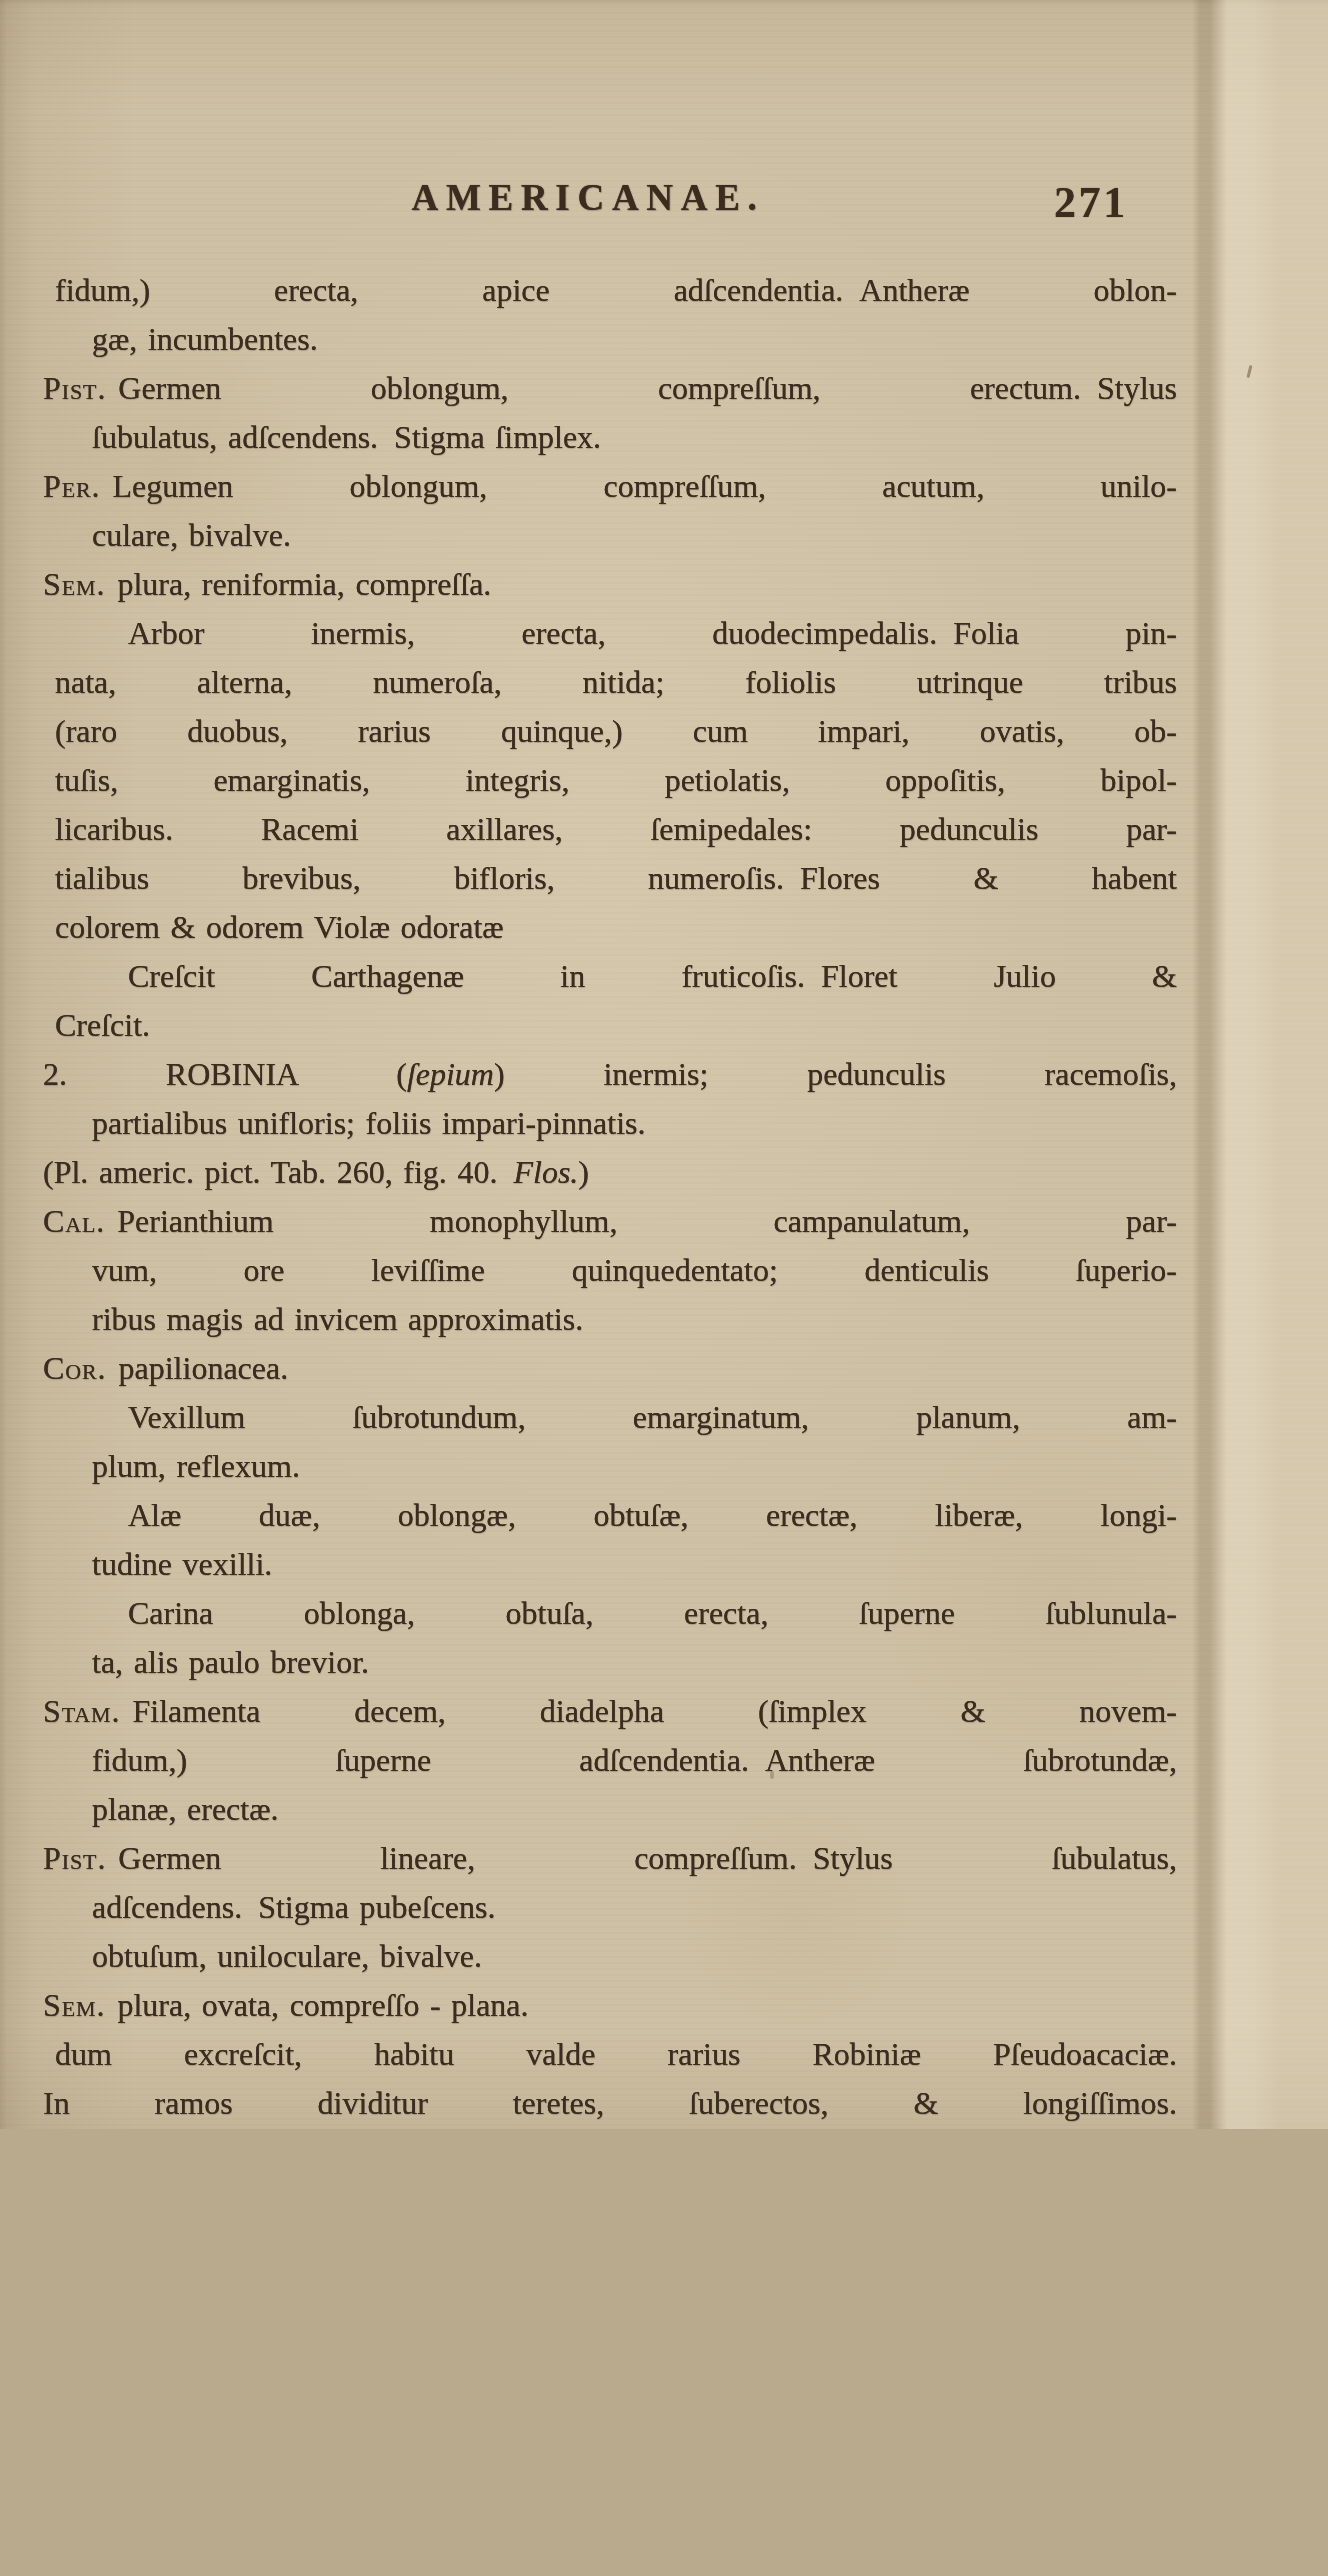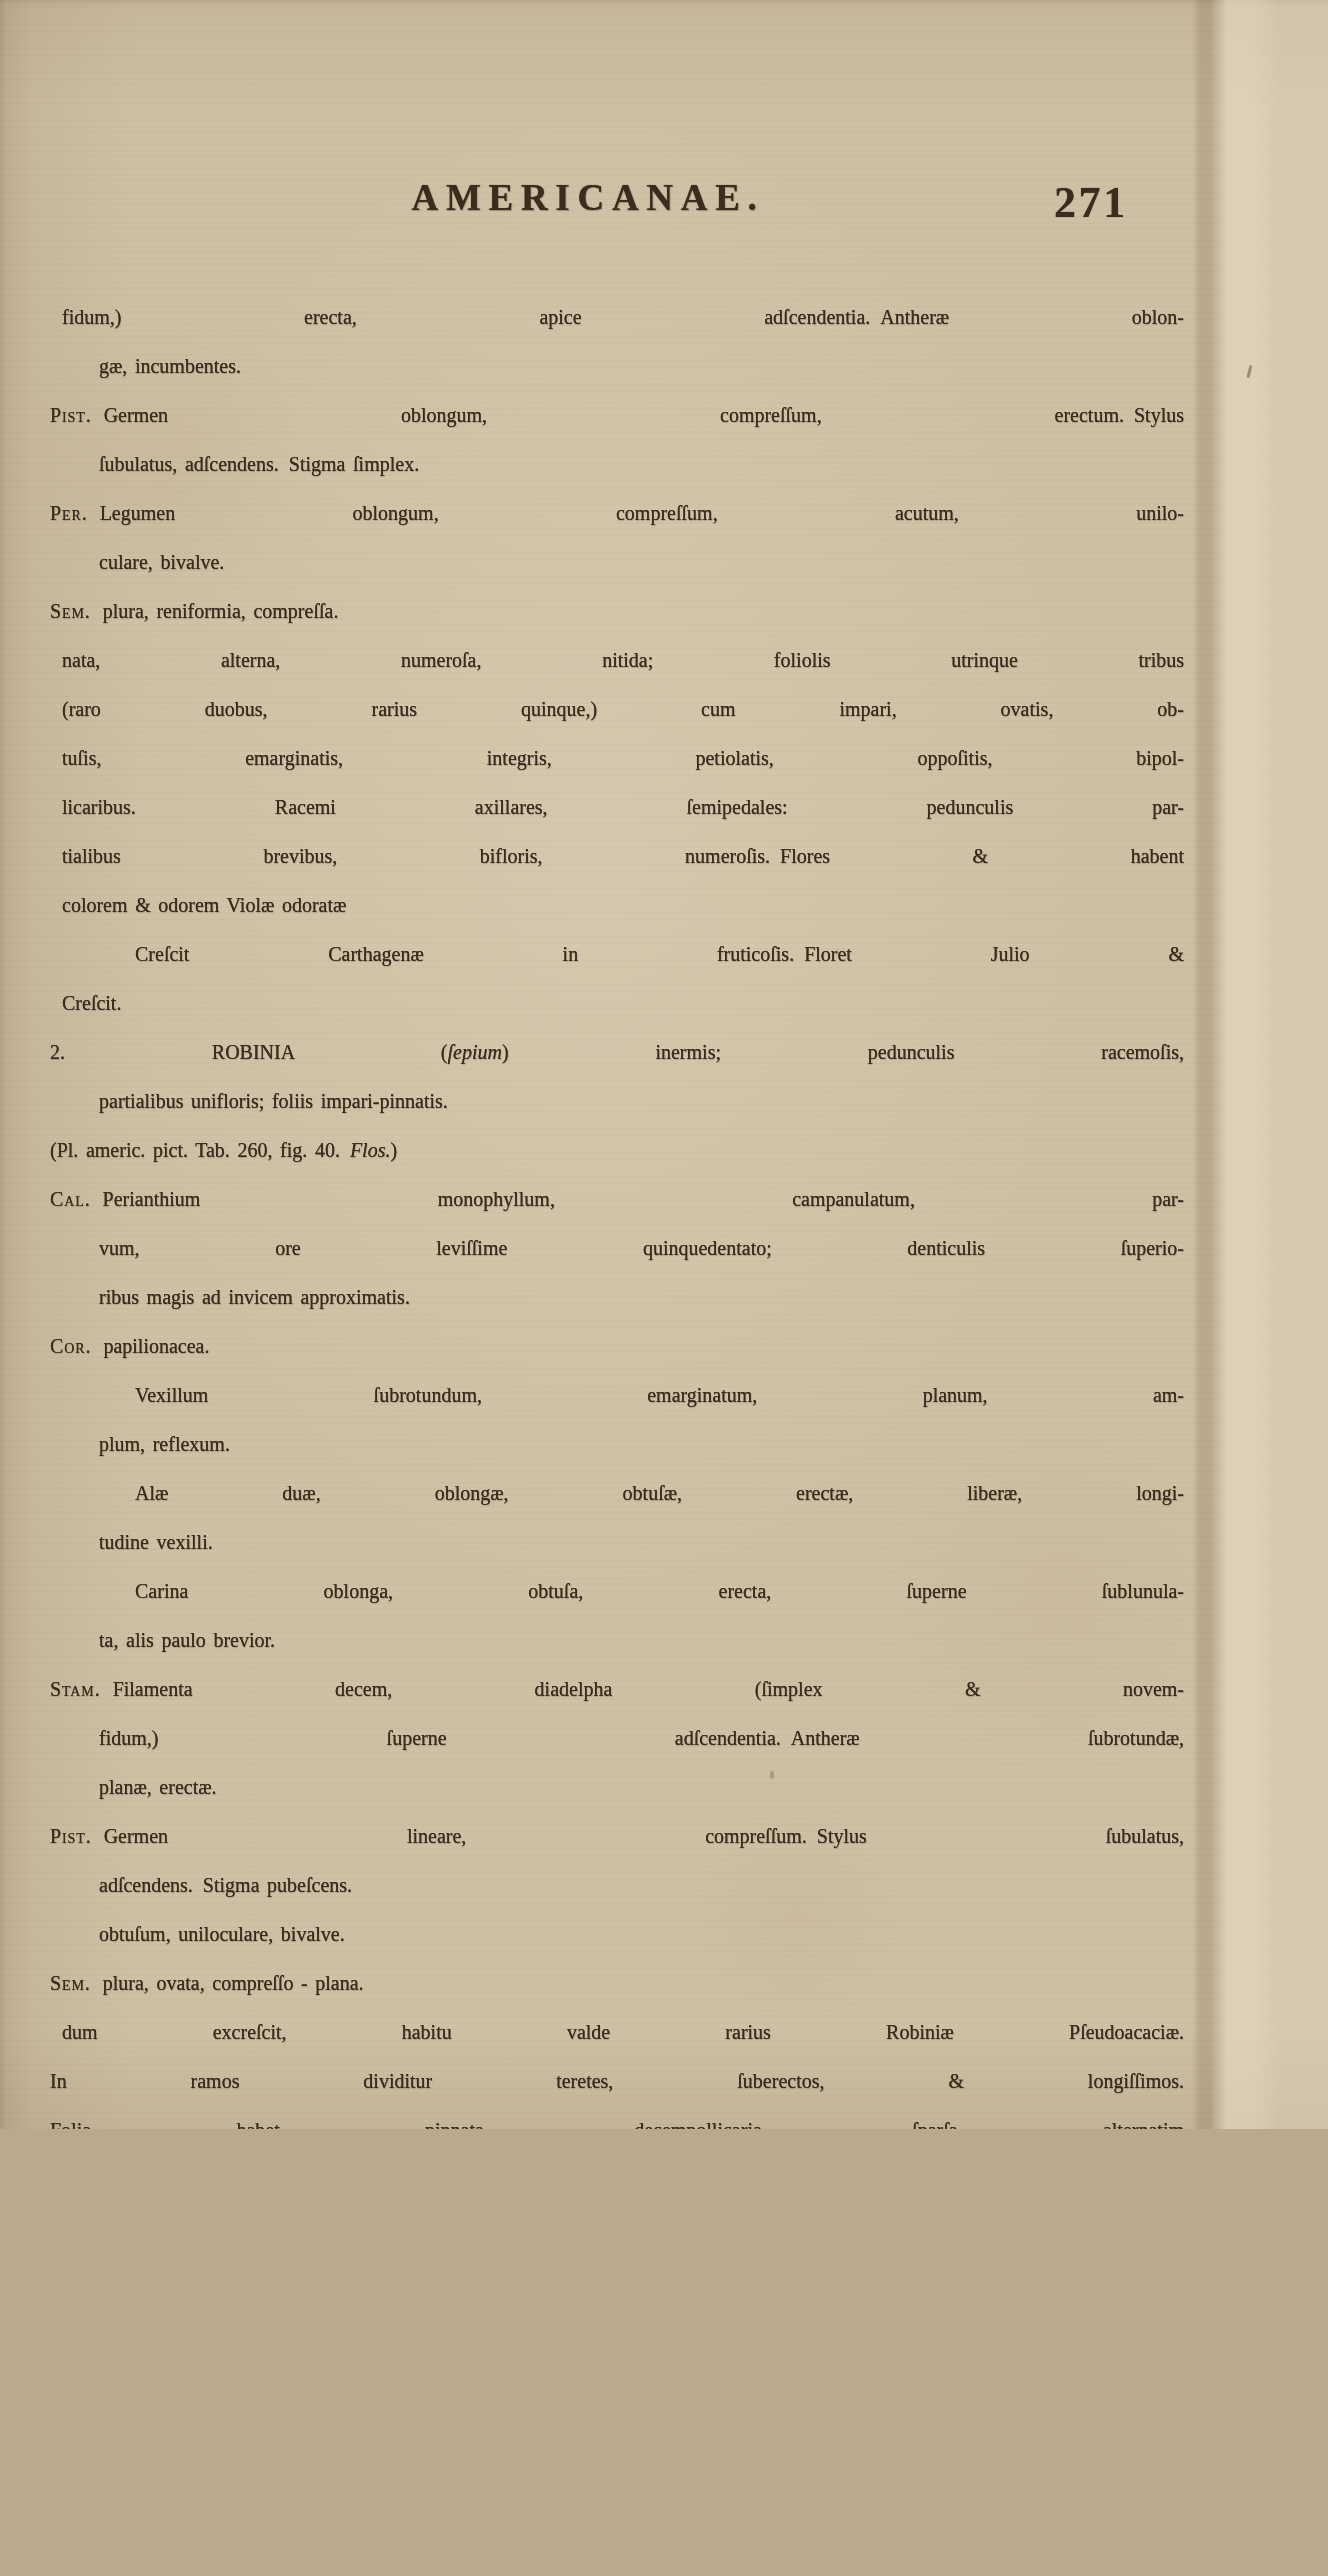--- a/index.html
+++ b/index.html
@@ -28,25 +28,24 @@
     font-size:37px;font-weight:bold;letter-spacing:7.7px;
     color:var(--ink,#382b1e);
     text-shadow:0 0 0.9px rgba(50,38,24,0.85), 0.9px 0.9px 0.9px rgba(50,38,24,0.25);
   }
   .page-number{
     position:absolute;left:1054px;top:177px;
     font-size:44px;font-weight:bold;letter-spacing:2.6px;
     text-shadow:0 0 0.9px rgba(50,38,24,0.85);
   }
   .textblock{
-    position:absolute;left:50px;top:266px;width:1134px;
-    font-size:20px;line-height:49px;
+    position:absolute;left:43px;top:266px;width:1134px;
+    font-size:32px;line-height:49px;
     word-spacing:2.6px;
     text-shadow:0 0 0.6px rgba(58,45,30,0.9), 0.5px 0.8px 0.9px rgba(58,45,30,0.25);
-    margin-top:27px;
   }
   .line{white-space:normal;}
   .i0{margin-left:12px;}
   .i1{margin-left:0px;}
   .i2{margin-left:49px;}
   .i3{margin-left:85px;}
   .j{text-align:justify;text-align-last:justify;}
   .lbl{font-variant:small-caps;letter-spacing:0.9px;margin-right:12px;}
   .speck{position:absolute;border-radius:50%;}
   .speck-a{left:419px;top:2312px;width:8.5px;height:9.4px;background:#4a3c2a;opacity:.8;}
@@ -68,20 +67,21 @@
   <div class="running-title">AMERICANAE.</div>
   <div class="page-number">271</div>
   <div class="textblock">
       <div class="line i0 j">fidum,) erecta, apice adſcendentia. Antheræ oblon-</div>
       <div class="line i2">gæ, incumbentes.</div>
       <div class="line i1 j"><span class="lbl">Pist.</span>Germen oblongum, compreſſum, erectum. Stylus</div>
       <div class="line i2">ſubulatus, adſcendens. Stigma ſimplex.</div>
       <div class="line i1 j"><span class="lbl">Per.</span>Legumen oblongum, compreſſum, acutum, unilo-</div>
       <div class="line i2">culare, bivalve.</div>
       <div class="line i1"><span class="lbl">Sem.</span>plura, reniformia, compreſſa.</div>
+      <div class="line i3 j">Arbor inermis, erecta, duodecimpedalis. Folia pin-</div>
       <div class="line i0 j">nata, alterna, numeroſa, nitida; foliolis utrinque tribus</div>
       <div class="line i0 j">(raro duobus, rarius quinque,) cum impari, ovatis, ob-</div>
       <div class="line i0 j">tuſis, emarginatis, integris, petiolatis, oppoſitis, bipol-</div>
       <div class="line i0 j">licaribus. Racemi axillares, ſemipedales: pedunculis par-</div>
       <div class="line i0 j">tialibus brevibus, bifloris, numeroſis. Flores &amp; habent</div>
       <div class="line i0">colorem &amp; odorem Violæ odoratæ</div>
       <div class="line i3 j">Creſcit Carthagenæ in fruticoſis. Floret Julio &amp;</div>
       <div class="line i0">Creſcit.</div>
       <div class="line i1 j">2. ROBINIA (<i>ſepium</i>) inermis; pedunculis racemoſis,</div>
       <div class="line i2">partialibus unifloris; foliis impari-pinnatis.</div>

